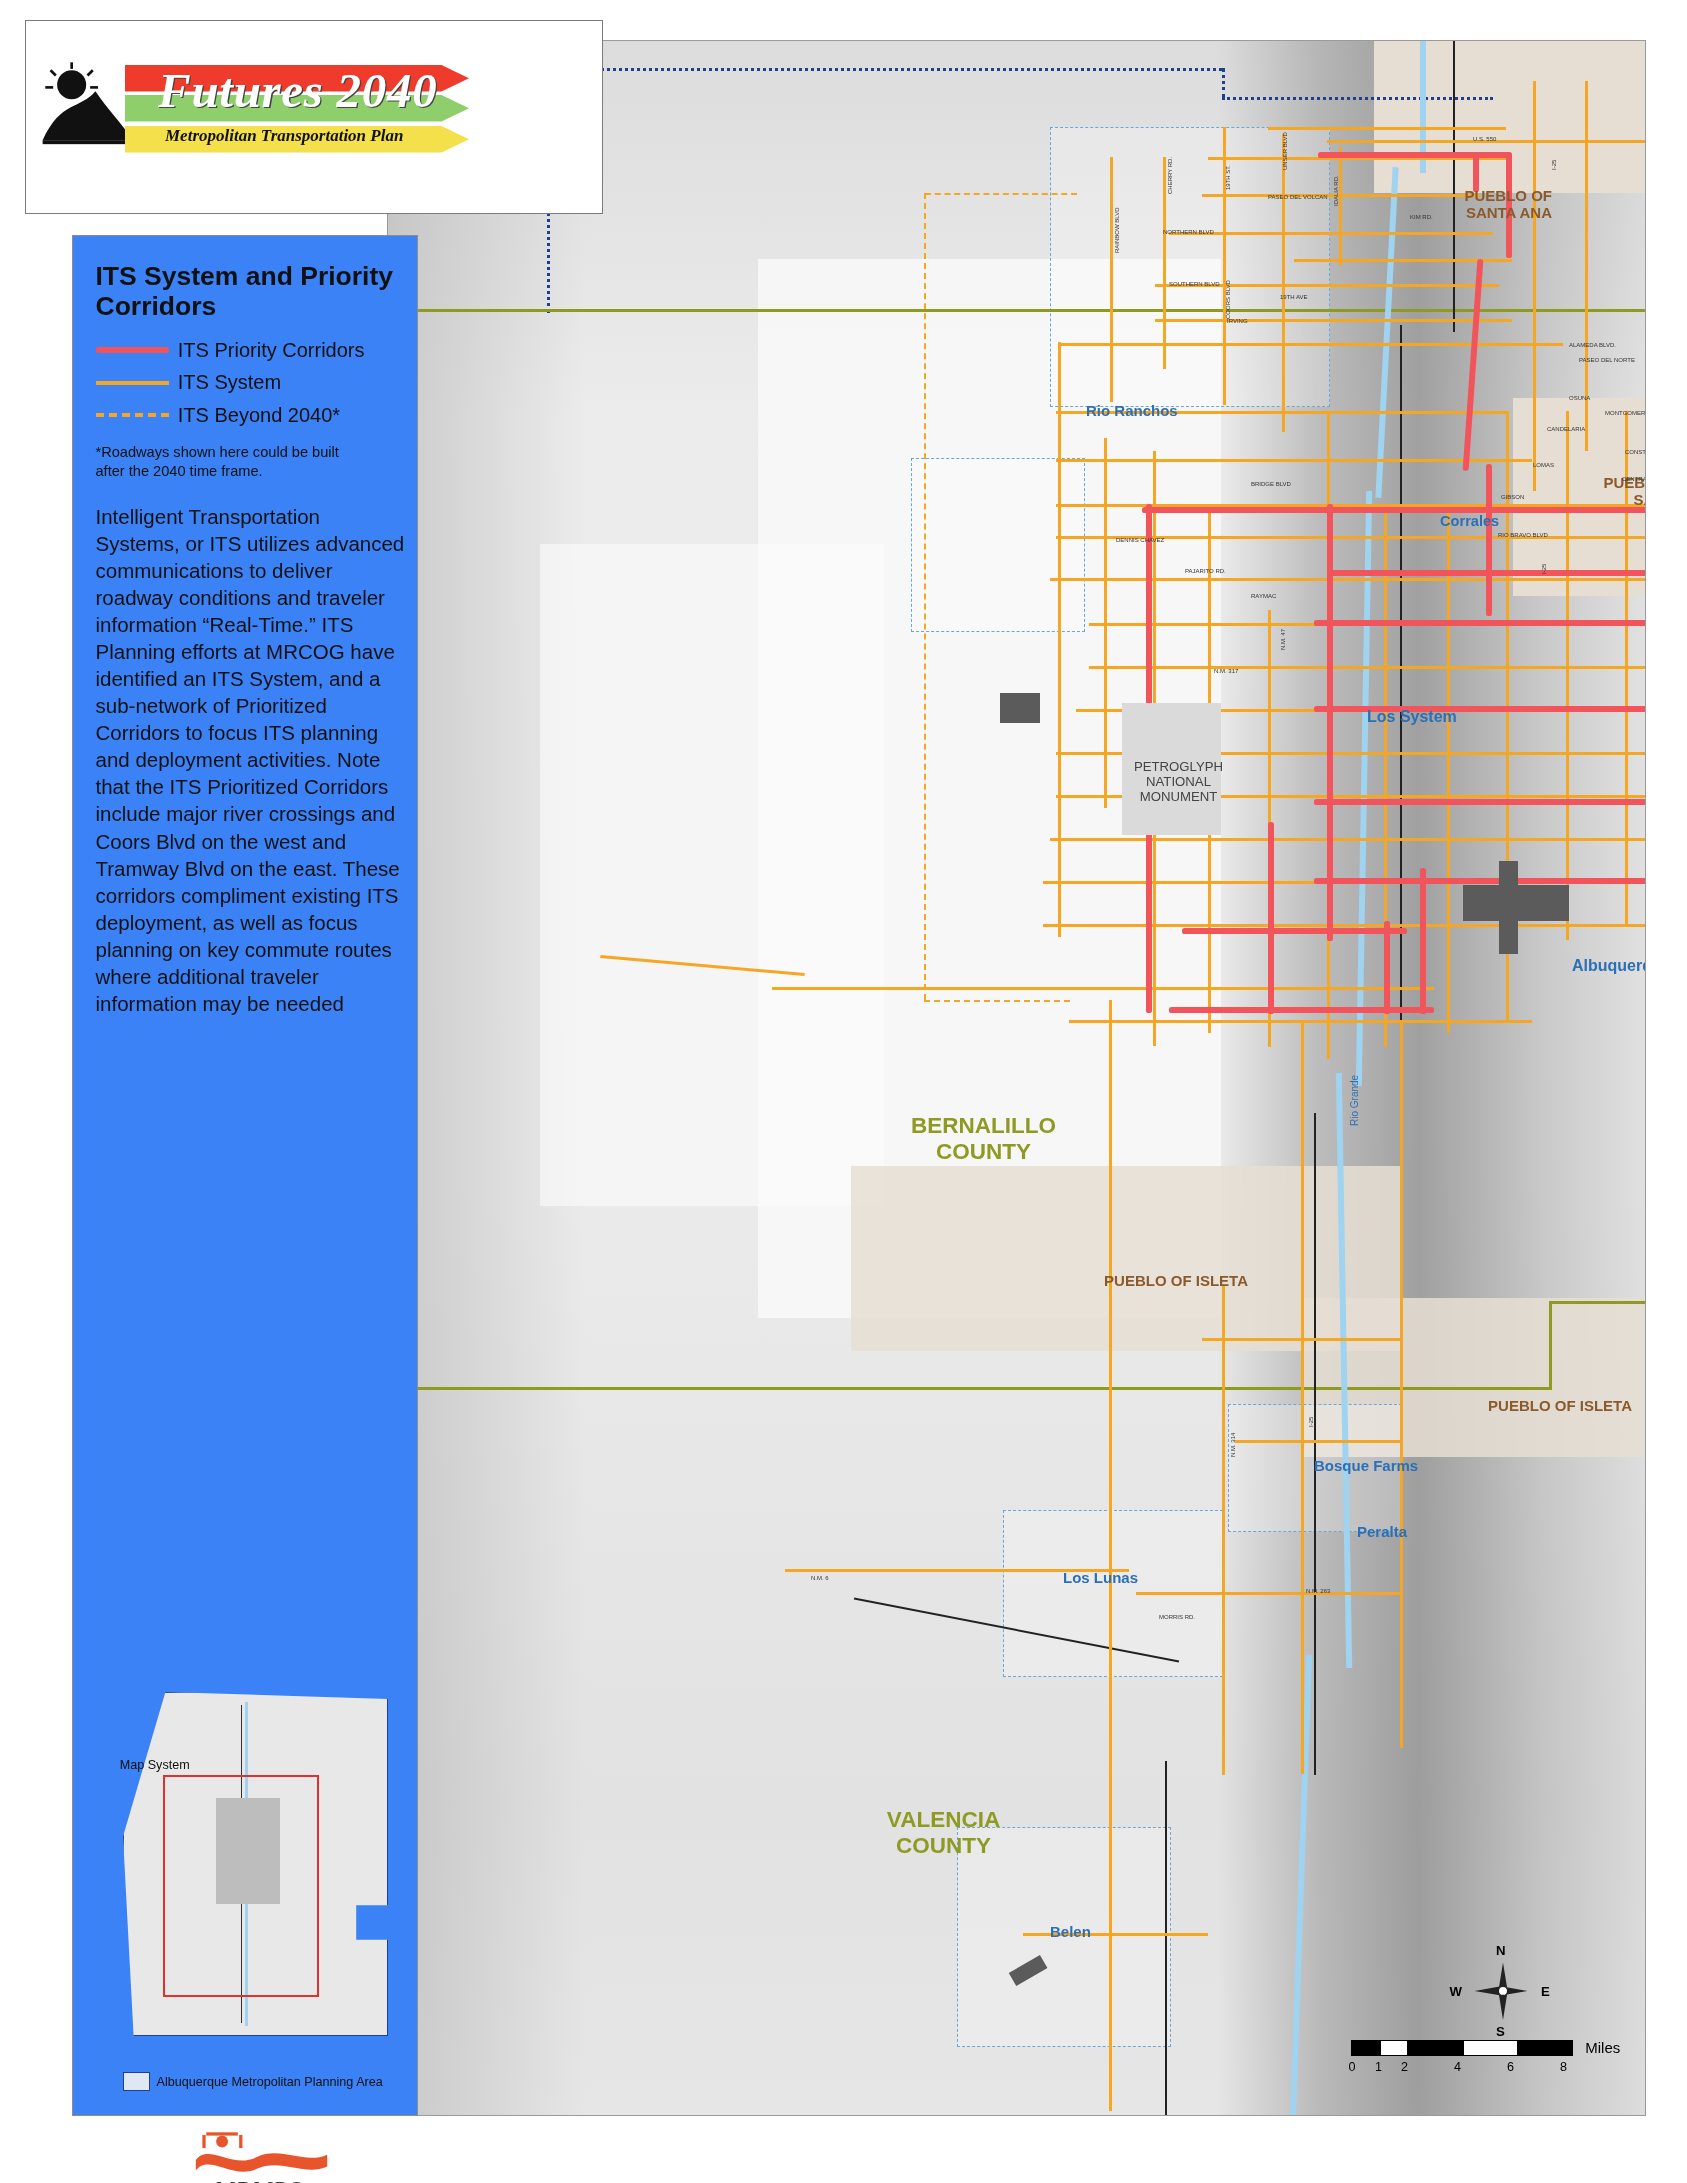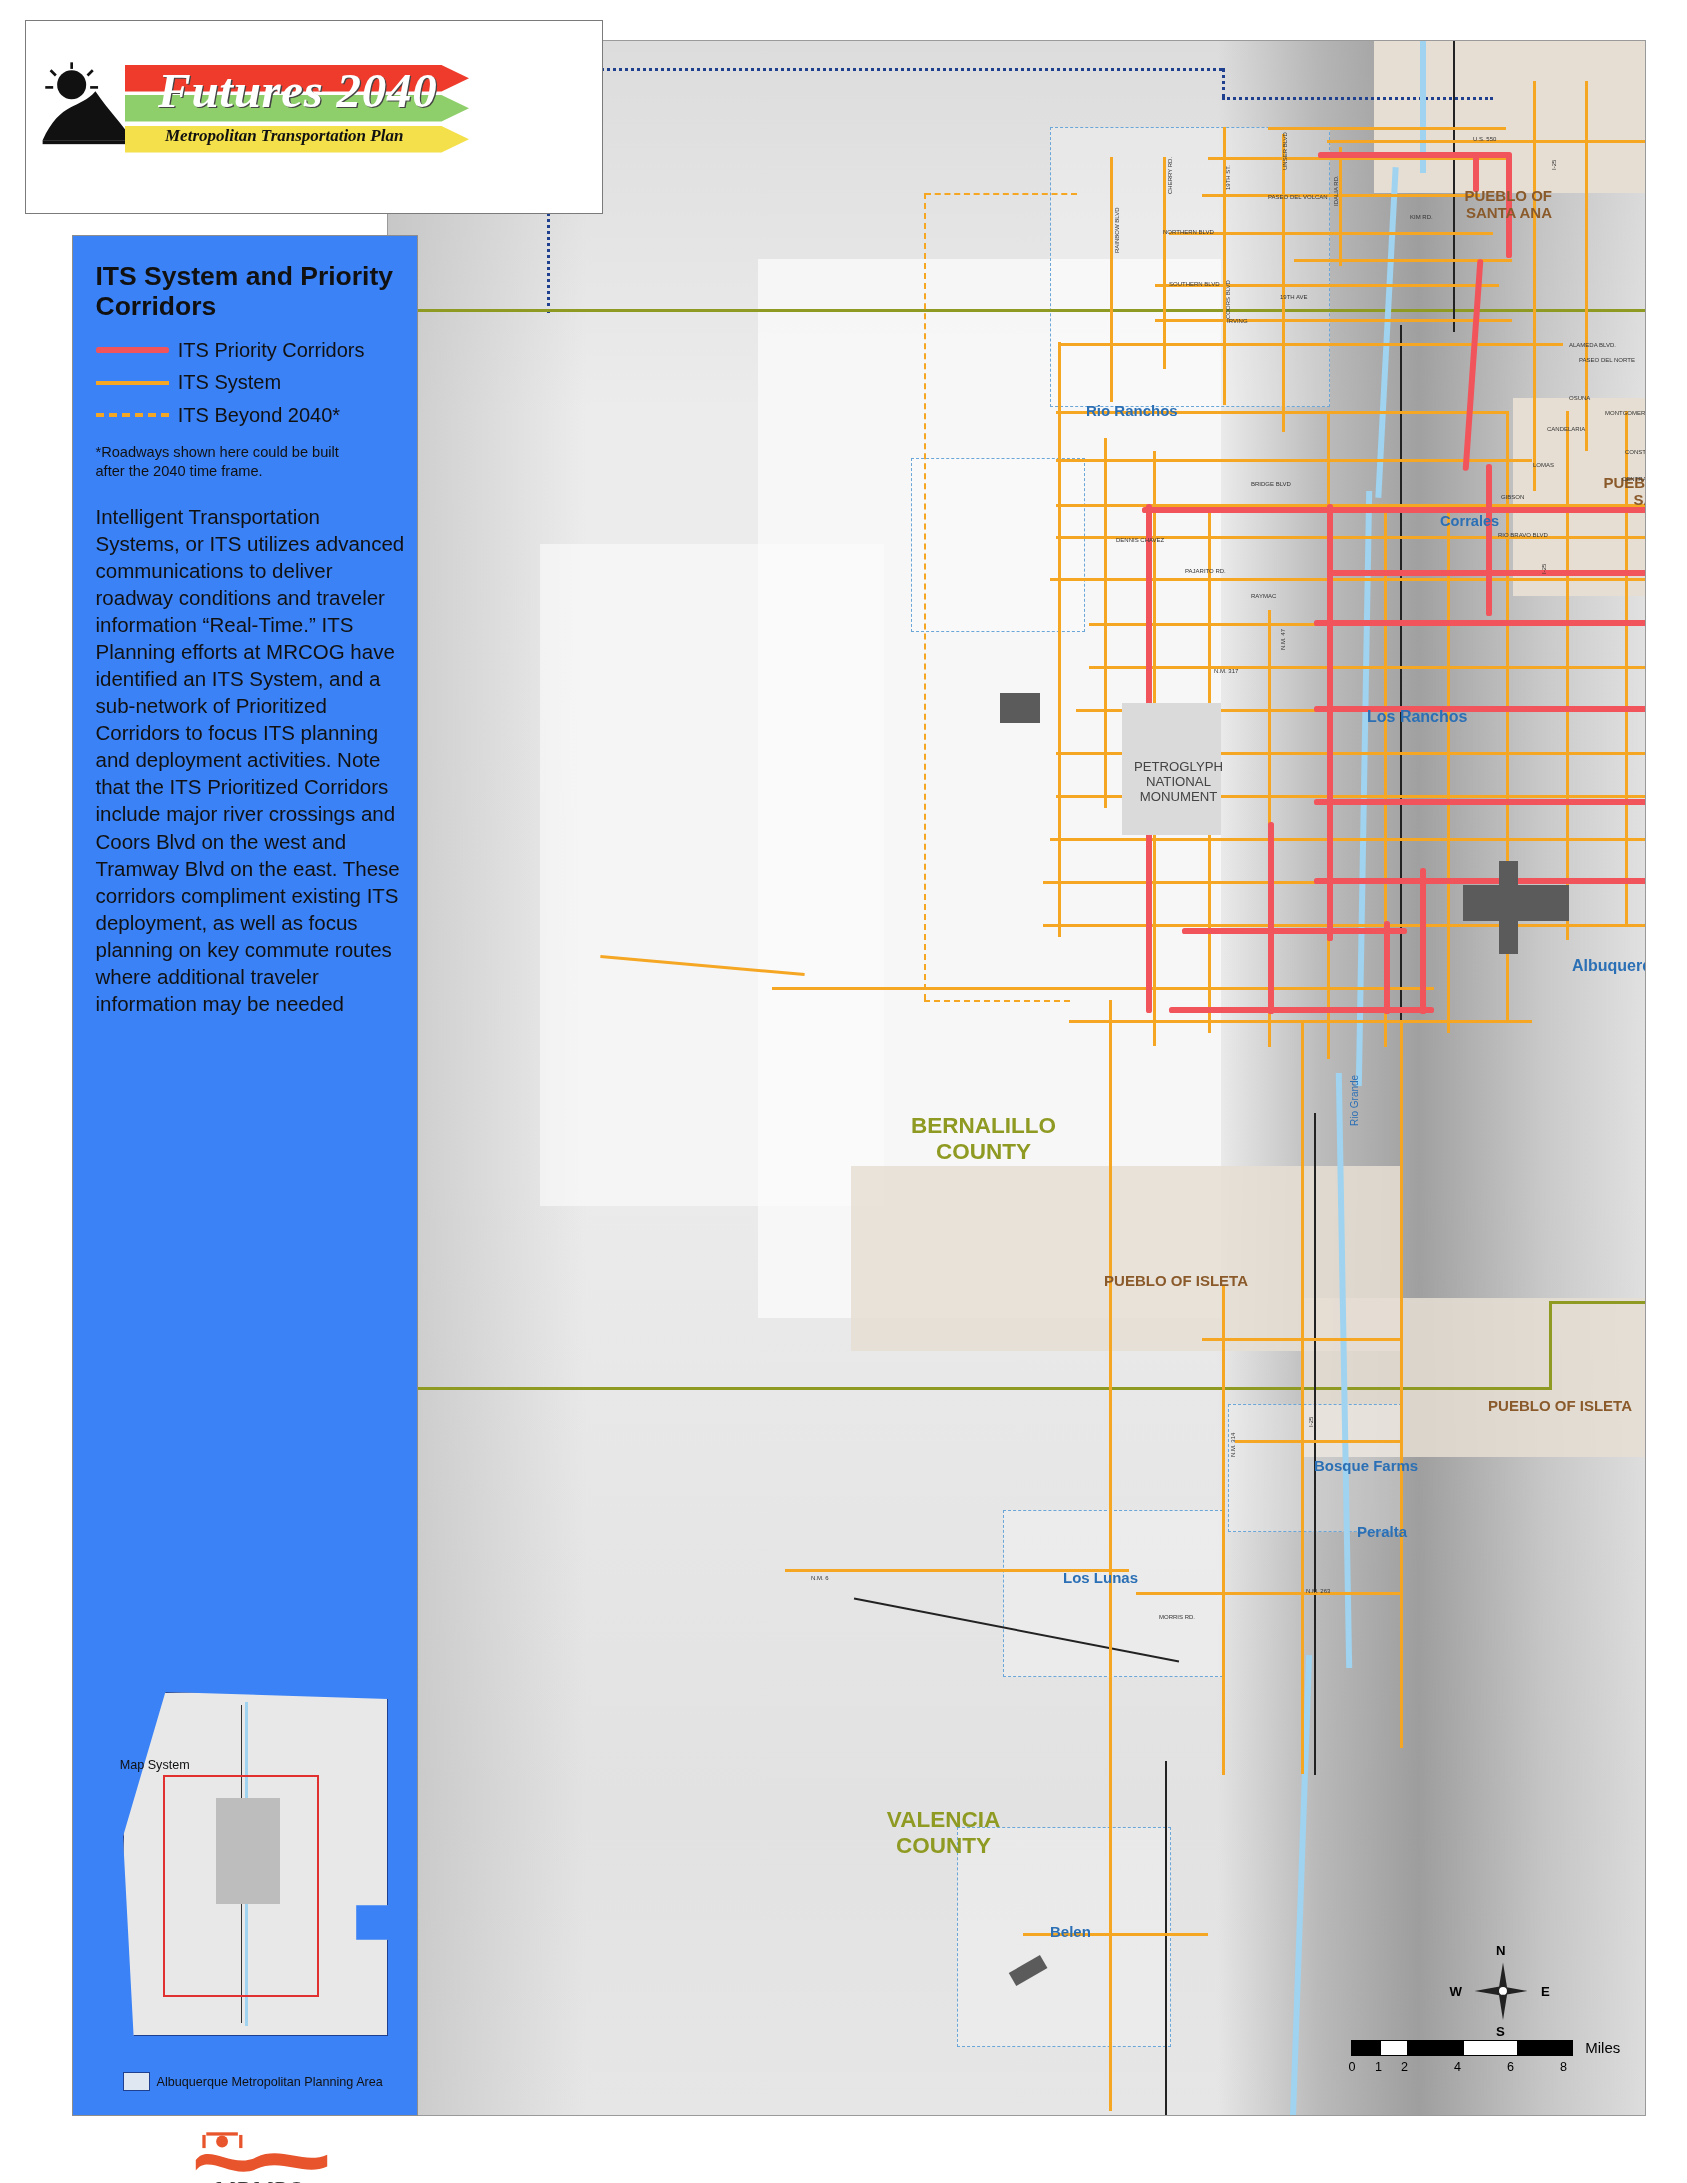--- a/index.html
+++ b/index.html
@@ -219,21 +219,21 @@
   <div class="tribal-lbl" style="left:966px;top:1356px;width:278px;font-size:15px;">PUEBLO OF ISLETA</div>
 
   <div class="county-lbl" style="left:463px;top:1072px;width:265px;font-size:22.5px;">BERNALILLO<br>COUNTY</div>
   <div class="county-lbl" style="left:423px;top:1766px;width:265px;font-size:22.5px;">VALENCIA<br>COUNTY</div>
 
   <div class="forest-lbl" style="left:721px;top:718px;width:139px;font-size:13.2px;">PETROGLYPH<br>NATIONAL<br>MONUMENT</div>
 
   <div class="city-lbl" style="left:698px;top:361px;font-size:15px;">Rio Ranchos</div>
   <div class="city-lbl" style="left:1257px;top:326px;font-size:14px;">Bernalillo</div>
   <div class="city-lbl" style="left:1052px;top:472px;font-size:14.6px;">Corrales</div>
-  <div class="city-lbl" style="left:979px;top:667px;font-size:16px;">Los Ranchos</div>
+  <div class="city-lbl" style="left:979px;top:667px;font-size:16px;">Los System</div>
   <div class="city-lbl" style="left:1184px;top:916px;font-size:16px;">Albuquerque</div>
   <div class="city-lbl" style="left:926px;top:1416px;font-size:15px;">Bosque Farms</div>
   <div class="city-lbl" style="left:969px;top:1482px;font-size:15px;">Peralta</div>
   <div class="city-lbl" style="left:675px;top:1528px;font-size:15px;">Los Lunas</div>
   <div class="city-lbl" style="left:662px;top:1882px;font-size:15px;">Belen</div>
   <div class="mini" style="left:961px;top:1085px;transform:rotate(-90deg);transform-origin:left top;font-size:10px;color:#2b6fb5;">Rio Grande</div>
 
   <div class="mini" style="left:1085px;top:95px;">U.S. 550</div>
 
   <div class="mini" style="left:894px;top:129px;transform:rotate(-90deg);transform-origin:left top;">UNSER BLVD</div>

